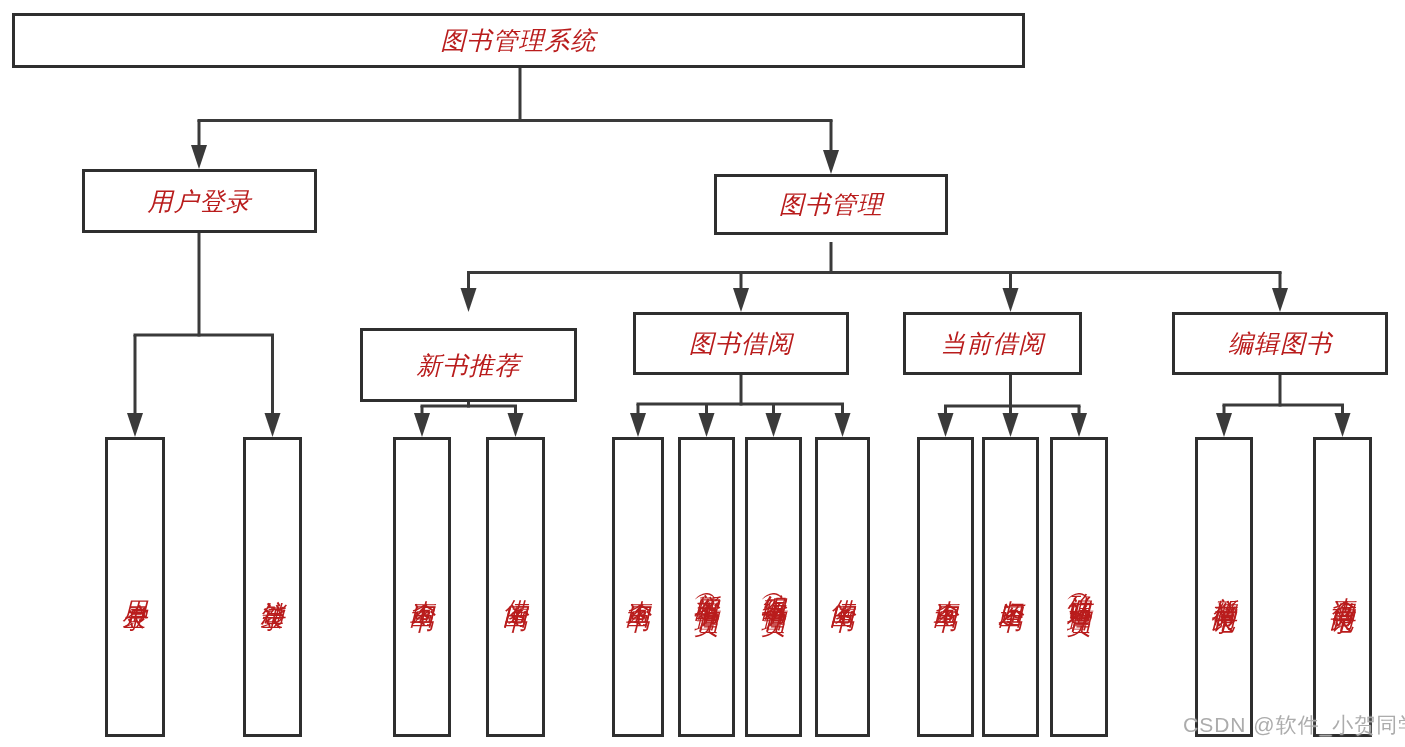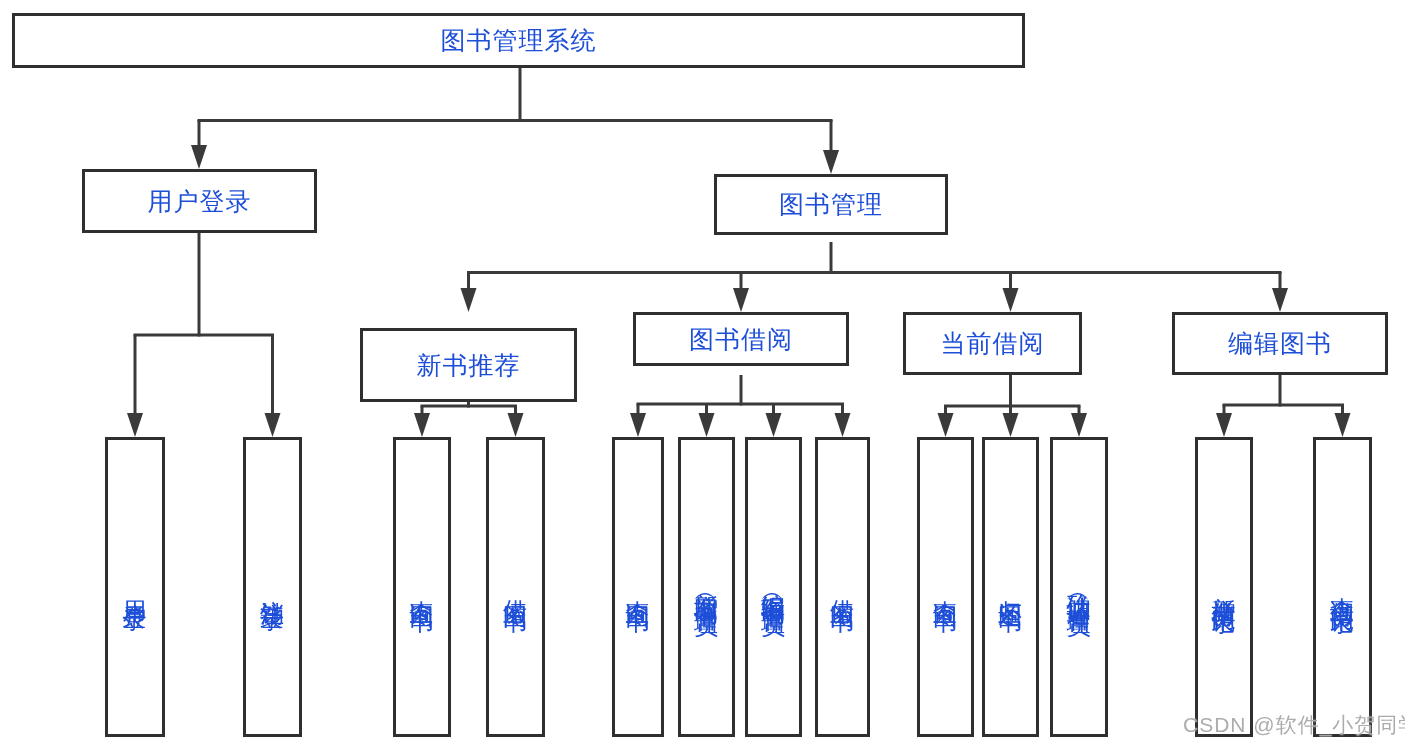--- a/index.html
+++ b/index.html
@@ -18,22 +18,23 @@
     z-index: 1;
   }
   .node {
     position: absolute;
     box-sizing: border-box;
     background: #ffffff;
     border: 3px solid #2f2f2f;
     display: flex;
     align-items: center;
     justify-content: center;
-    color: #1d4ed8;
+    color: #b91c1c;
     z-index: 2;
+    font-style: italic;
   }
   .hbox {
     font-size: 25px;
     letter-spacing: 1px;
     white-space: nowrap;
   }
   .leaf {
     top: 437px;
     height: 300px;
     writing-mode: vertical-rl;
@@ -113,21 +114,21 @@
       <line x1="1342.5" y1="405" x2="1342.5" y2="419" stroke="#3a3a3a" stroke-width="3"></line>
       <polygon points="1342.5,437 1334.5,413 1350.5,413" fill="#3a3a3a"></polygon>
     </svg>
 
   <div class="node hbox" style="left:12px; top:13px; width:1013px; height:55px;">图书管理系统</div>
 
   <div class="node hbox" style="left:82px; top:169px; width:235px; height:64px;">用户登录</div>
   <div class="node hbox" style="left:714px; top:174px; width:234px; height:61px;">图书管理</div>
 
   <div class="node hbox" style="left:360px; top:328px; width:217px; height:74px;">新书推荐</div>
-  <div class="node hbox" style="left:633px; top:312px; width:216px; height:54px;">图书借阅</div>
+  <div class="node hbox" style="left:633px; top:312px; width:216px; height:63px;">图书借阅</div>
   <div class="node hbox" style="left:903px; top:312px; width:179px; height:63px;">当前借阅</div>
   <div class="node hbox" style="left:1172px; top:312px; width:216px; height:63px;">编辑图书</div>
 
   <div class="node leaf" style="left:105px; width:60px;">用户登录</div>
   <div class="node leaf" style="left:243px; width:59px;">注销登录</div>
 
   <div class="node leaf" style="left:393px; width:58px;">查询图书</div>
   <div class="node leaf" style="left:486px; width:59px;">借阅图书</div>
 
   <div class="node leaf" style="left:612px; width:52px;">查询图书</div>

